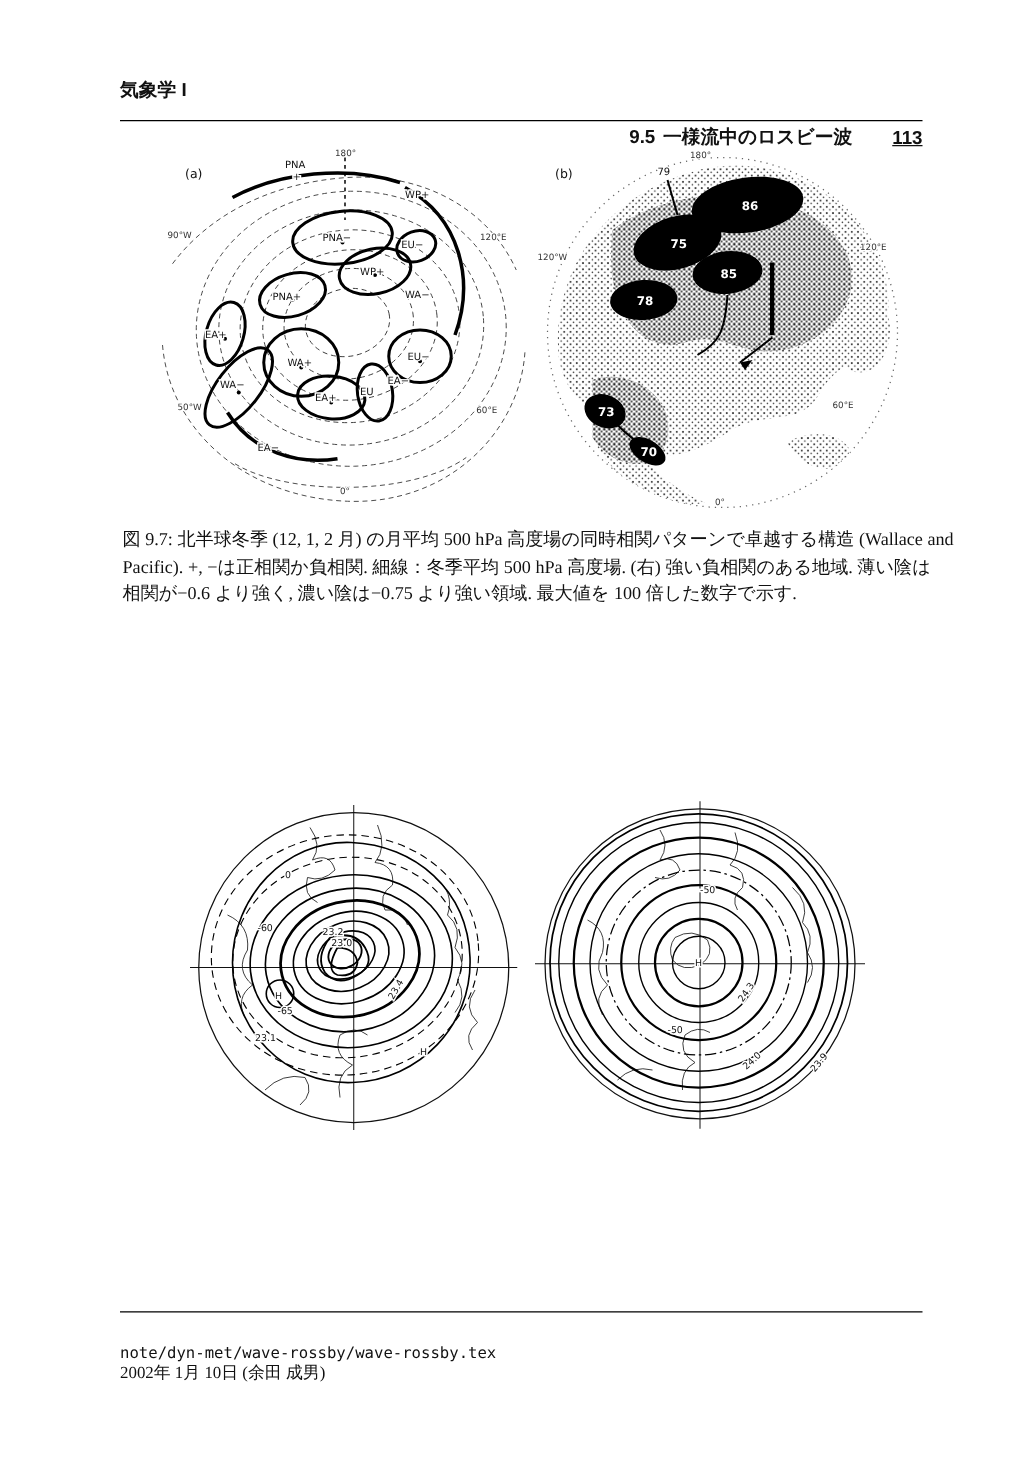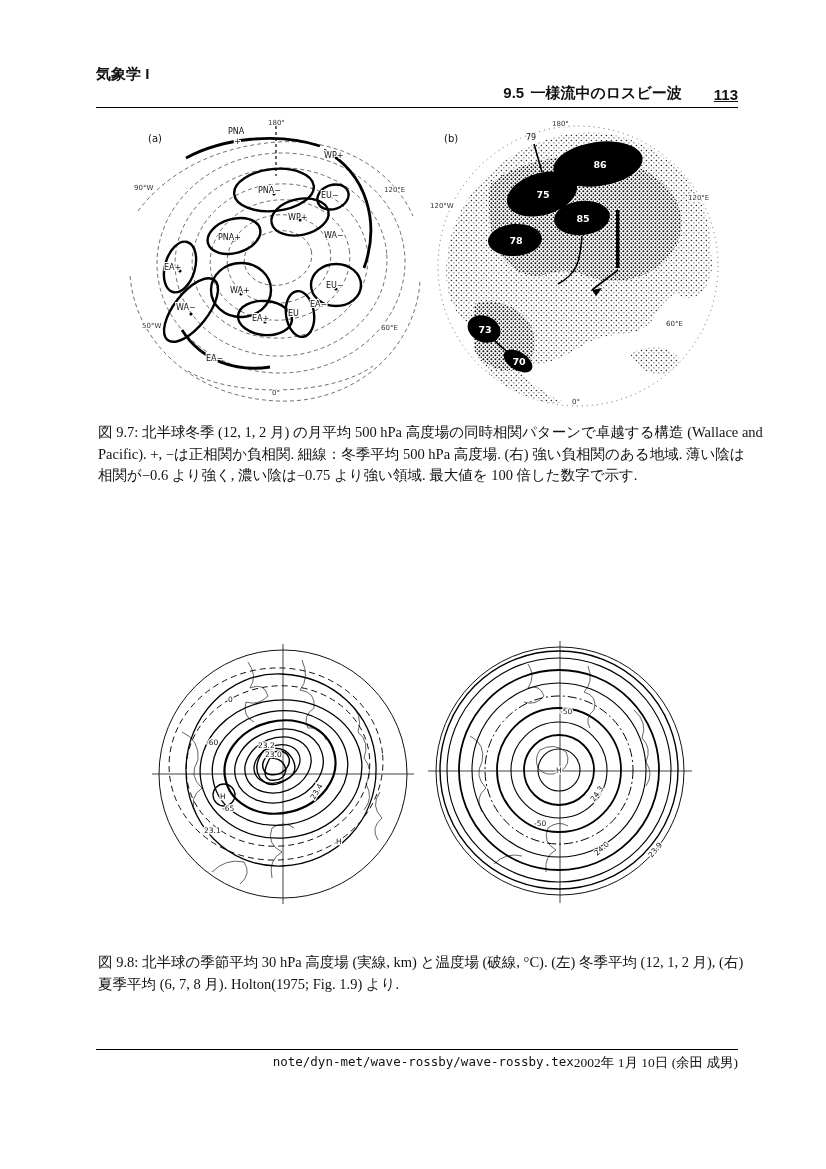--- a/index.html
+++ b/index.html
@@ -4,30 +4,30 @@
 <style>
   html,body{margin:0;padding:0;background:#e8e8e8;}
   .page{
     position:relative;width:826px;height:1169px;background:#ffffff;
     font-family:"Liberation Serif",serif;color:#111;overflow:hidden;
     margin:0 auto;
   }
   
   .header{position:absolute;left:96px;top:63px;width:642px;height:23px;
     border-bottom:1.6px solid #000;font-family:"Liberation Sans",sans-serif;
-    font-weight:bold;font-size:15px;display:flex;justify-content:space-between;align-items:center;padding-bottom:21px;}
+    font-weight:bold;font-size:15px;display:flex;justify-content:space-between;align-items:flex-start;padding-bottom:10px;}
   .header .right{display:flex;gap:14px;align-items:flex-end;margin-top:37px;}
   .header .secnum{margin-right:2px;}
   .header .pagenum{margin-left:18px;text-decoration:underline;}
   
   .caption{position:absolute;left:98px;width:648px;font-size:14.5px;line-height:21.6px;}
   .caption div{white-space:nowrap;}
   
   .footer{position:absolute;left:96px;top:1049px;width:642px;border-top:1.2px solid #000;
-    display:flex;justify-content:flex-end;padding-top:4px;font-size:13.5px;}
+    display:flex;justify-content:center;padding-top:24px;font-size:13.5px;flex-direction:column;}
   .footer .path{font-family:"DejaVu Sans Mono",monospace;font-size:12.5px;}
   
   .fig{position:absolute;}
   svg text{font-family:"DejaVu Sans",sans-serif;fill:#111;}
   .maplab{font-size:8px;paint-order:stroke fill;stroke:#fff;stroke-width:2.2px;}
   .tiny{font-size:7px;paint-order:stroke fill;stroke:#fff;stroke-width:2px;fill:#333;}
   .blobnum{font-size:9.5px;font-weight:bold;fill:#fff;stroke:none;text-anchor:middle;}
   .clab{font-size:7.5px;paint-order:stroke fill;stroke:#fff;stroke-width:2.4px;}
 </style>
 </head>
@@ -267,23 +267,19 @@
 
       <text class="clab" x="128" y="133">H</text>
       <text class="clab" x="132" y="74">-50</text>
       <text class="clab" x="106" y="186">-50</text>
       <text class="clab" x="162" y="160" transform="rotate(-55 166 157)">24.3</text>
       <text class="clab" x="166" y="214" transform="rotate(-42 170 211)">24.0</text>
       <text class="clab" x="220" y="216" transform="rotate(-50 224 213)">23.9</text>
     </svg>
   </div>
 
-  <div class="caption" style="top:952px;">
-    <div>図 9.8: 北半球の季節平均 30 hPa 高度場 (実線, km) と温度場 (破線, °C). (左) 冬季平均 (12, 1, 2 月), (右)</div>
-    <div>夏季平均 (6, 7, 8 月). Holton(1975; Fig. 1.9) より.</div>
-  </div>
 
   <div class="footer">
     <span class="path">note/dyn-met/wave-rossby/wave-rossby.tex</span>
     <span>2002年 1月 10日 (余田 成男)</span>
   </div>
 
 </div>
 
 </body></html>

